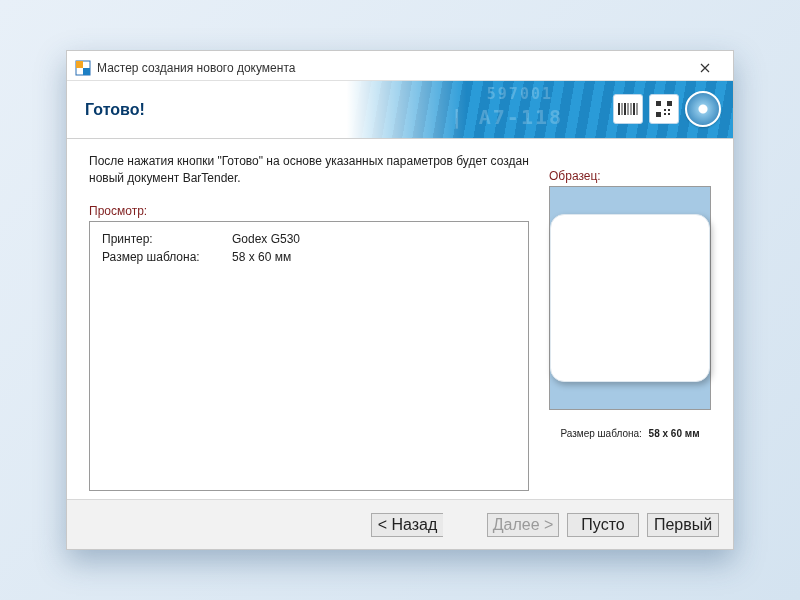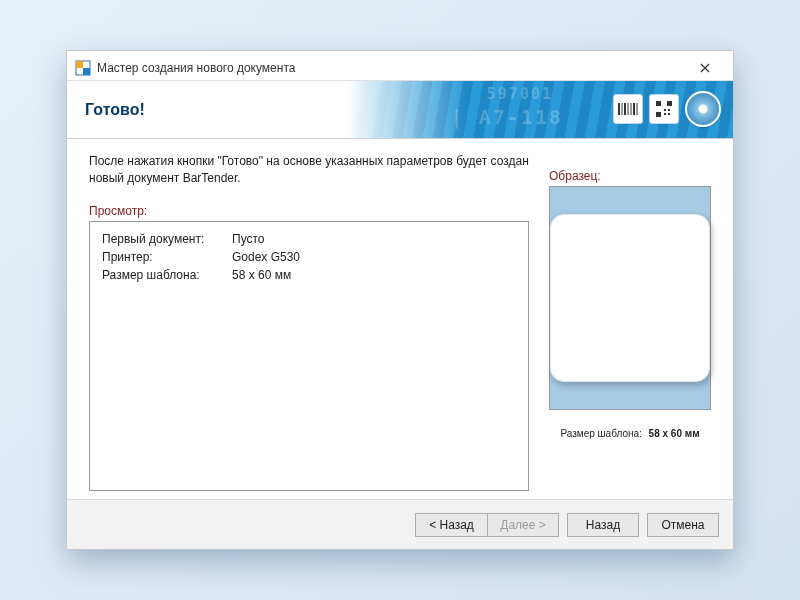--- a/index.html
+++ b/index.html
@@ -123,26 +123,26 @@
   .footer {
     height: 50px;
     border-top: 1px solid #d8d8d8;
     background: #f2f2f2;
     display:flex; align-items:center; justify-content:flex-end;
     padding: 0 14px; gap: 8px;
   }
   .btn {
     min-width: 72px; height: 24px;
     background:#e9e9e9; border:1px solid #acacac;
-    font-size:12px; color:#222;
+    font-size:16px; color:#222;
     display:inline-flex; align-items:center; justify-content:center;
-    padding: 0 10px;
+    padding: 0 2px;
     cursor:pointer;
   }
-  .btn:disabled { color:#9a9a9a; cursor:default; }
+  .btn:disabled { color:#9a9a9a; cursor:default;margin-left:44px; }
   .btn-group{ display:flex; }
   .btn-group .btn:first-child{ border-right:none; }
 </style>
 </head>
 <body>
 
 <div class="dialog">
 
   <div class="titlebar">
     <span class="app-icon">
@@ -194,24 +194,20 @@
       <div class="disc"></div>
     </div>
   </div>
 
   <div class="content">
     <div class="left">
       <div class="intro">После нажатия кнопки "Готово" на основе указанных параметров будет создан новый документ BarTender.</div>
       <div class="section-label">Просмотр:</div>
       <div class="preview-box">
         <div class="kv-row">
-          <span class="k">Первый документ:</span>
-          <span class="v">Пусто</span>
-        </div>
-        <div class="kv-row">
           <span class="k">Принтер:</span>
           <span class="v">Godex G530</span>
         </div>
         <div class="kv-row">
           <span class="k">Размер шаблона:</span>
           <span class="v">58 x 60 мм</span>
         </div>
       </div>
     </div>
 
@@ -225,17 +221,17 @@
         <span class="val">58 x 60 мм</span>
       </div>
     </div>
   </div>
 
   <div class="footer">
     <div class="btn-group">
       <button class="btn">&lt;  Назад</button>
       <button class="btn" disabled="">Далее  &gt;</button>
     </div>
-    <button class="btn">Назад</button>
-    <button class="btn">Отмена</button>
+    <button class="btn">Пусто</button>
+    <button class="btn">Первый</button>
   </div>
 
 </div>
 
 </body></html>

